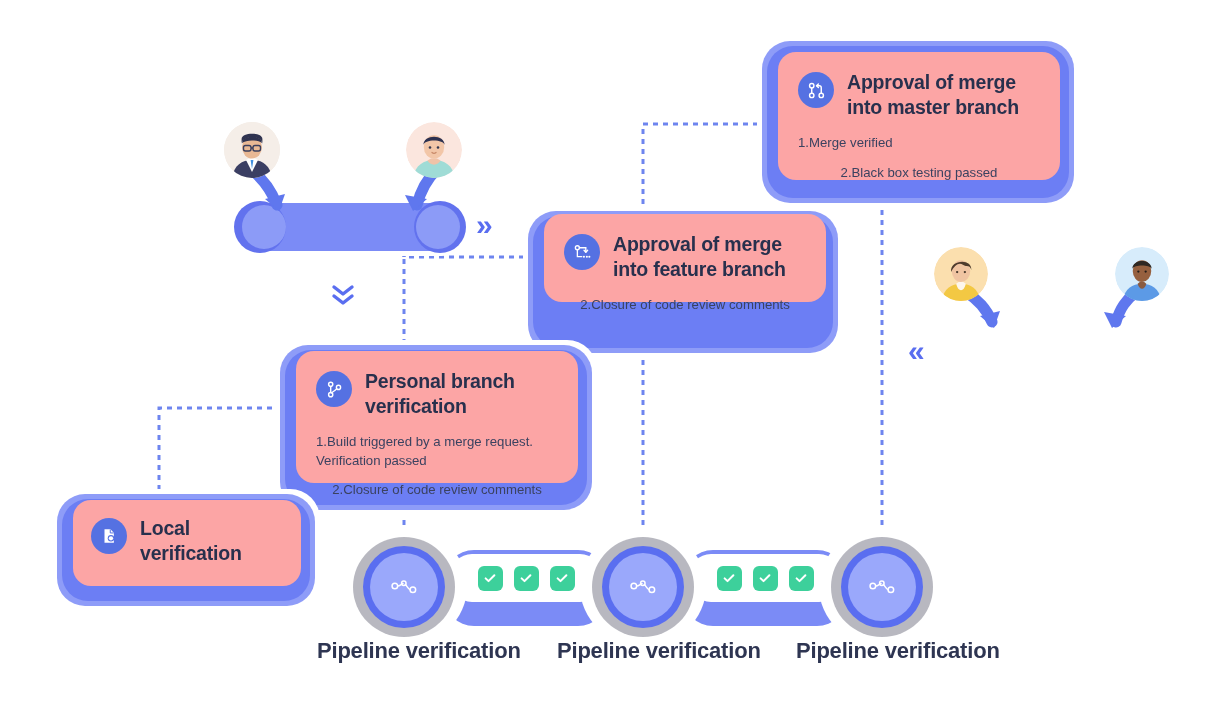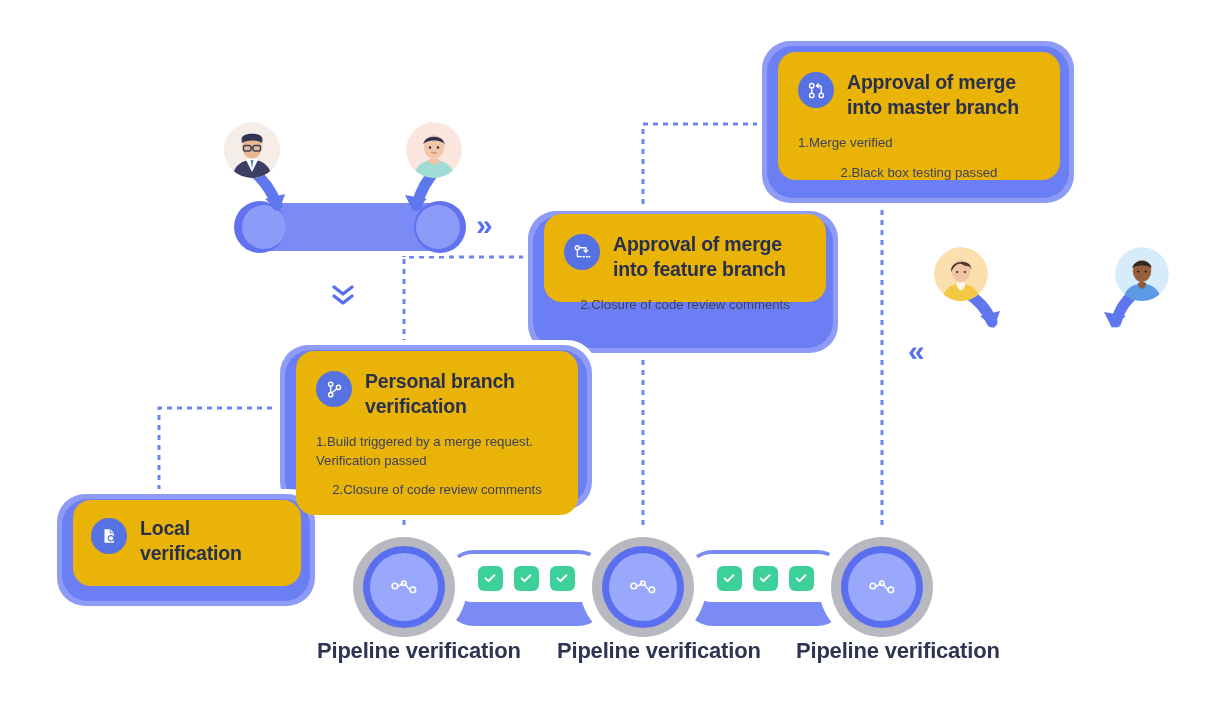--- a/index.html
+++ b/index.html
@@ -10,21 +10,21 @@
     overflow:hidden;
   }
   #stage{position:relative;width:1230px;height:720px;overflow:hidden;background:#fff;}
 
   
   #wires{position:absolute;left:0;top:0;width:1230px;height:720px;z-index:1;pointer-events:none;}
 
   
   .card{
     position:absolute;z-index:4;
-    background:#eab308;
+    background:#fca5a5;
     border-radius:18px;
     box-sizing:border-box;
     padding:18px 20px 16px 20px;
   }
   
   .frame{position:absolute;border-radius:26px;box-sizing:border-box;z-index:3;}
   .frame.f1{background:#6c7ef4;}
   .frame.f2{background:#8e9cf8;}
   .frame.f3{background:#ffffff;}
 
@@ -161,21 +161,21 @@
         </svg>
       </div>
       <div class="card-title">Approval of merge into feature branch</div>
     </div>
     <p class="card-line">2.Closure of code review comments</p>
   </div>
 
   <div class="frame f3" style="left:275px;top:340px;width:322px;height:175px;border-radius:30px;"></div>
   <div class="frame f2" style="left:280px;top:345px;width:312px;height:165px;border-radius:28px;"></div>
   <div class="frame f1" style="left:285px;top:350px;width:302px;height:155px;border-radius:26px;"></div>
-  <div class="card" style="left:296px;top:351px;width:282px;height:164px;">
+  <div class="card" style="left:296px;top:351px;width:282px;height:132px;">
     <div class="card-head">
       <div class="card-ico">
         <svg width="19" height="19" viewBox="0 0 20 20" fill="none">
           <circle cx="6" cy="4.6" r="2.2" stroke="#fff" stroke-width="1.5"></circle>
           <circle cx="6" cy="15.4" r="2.2" stroke="#fff" stroke-width="1.5"></circle>
           <circle cx="14.2" cy="7.8" r="2.2" stroke="#fff" stroke-width="1.5"></circle>
           <path d="M6 6.8 L6 13.2" stroke="#fff" stroke-width="1.5" stroke-linecap="round"></path>
           <path d="M12.2 9.3 C10.4 11.6 8.4 12.2 6.6 13.6" stroke="#fff" stroke-width="1.5" stroke-linecap="round" fill="none"></path>
         </svg>
       </div>

